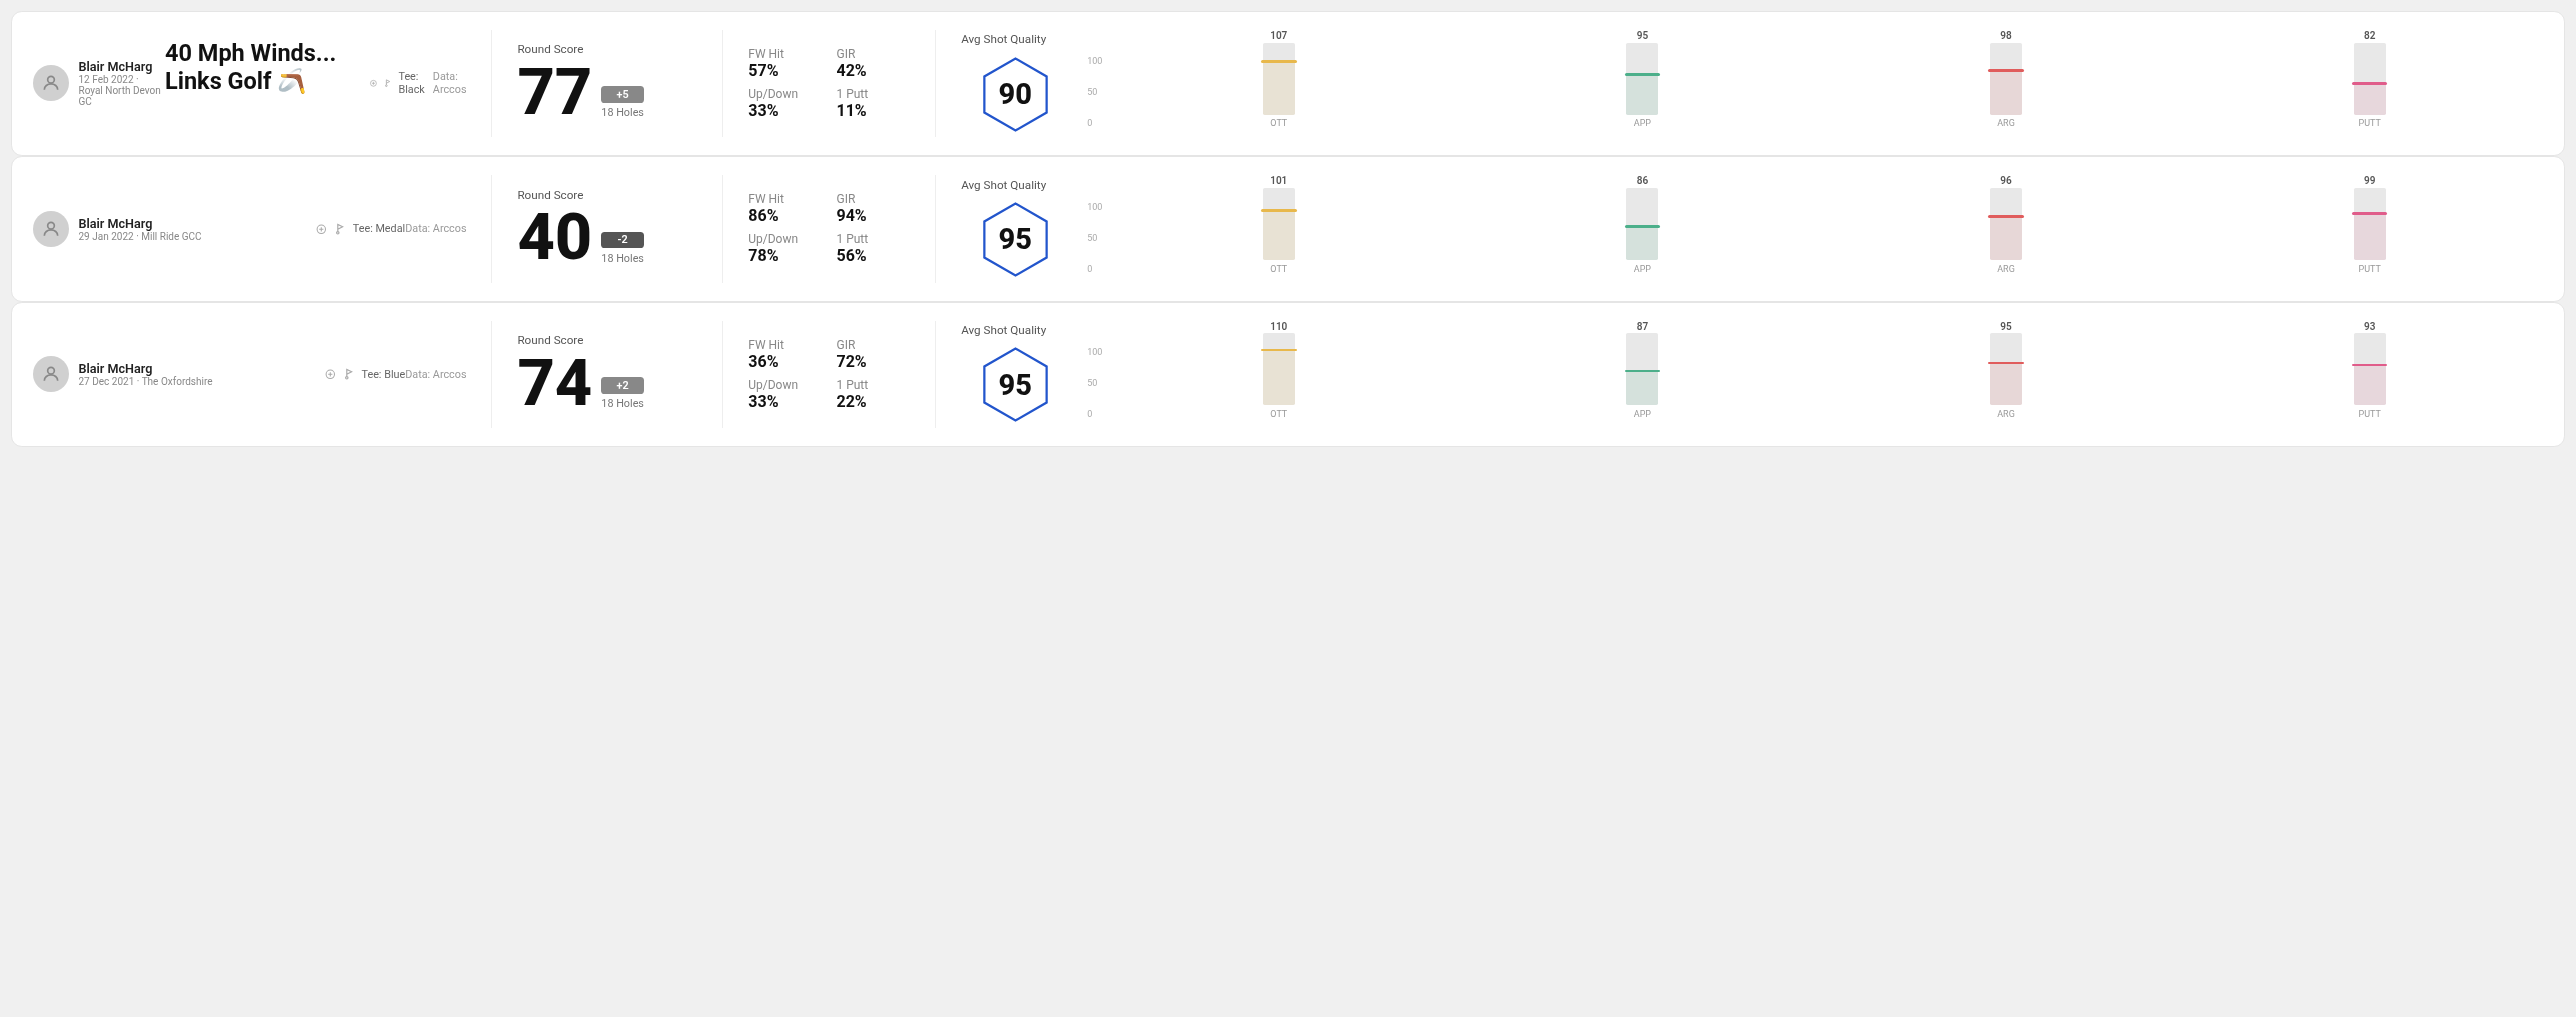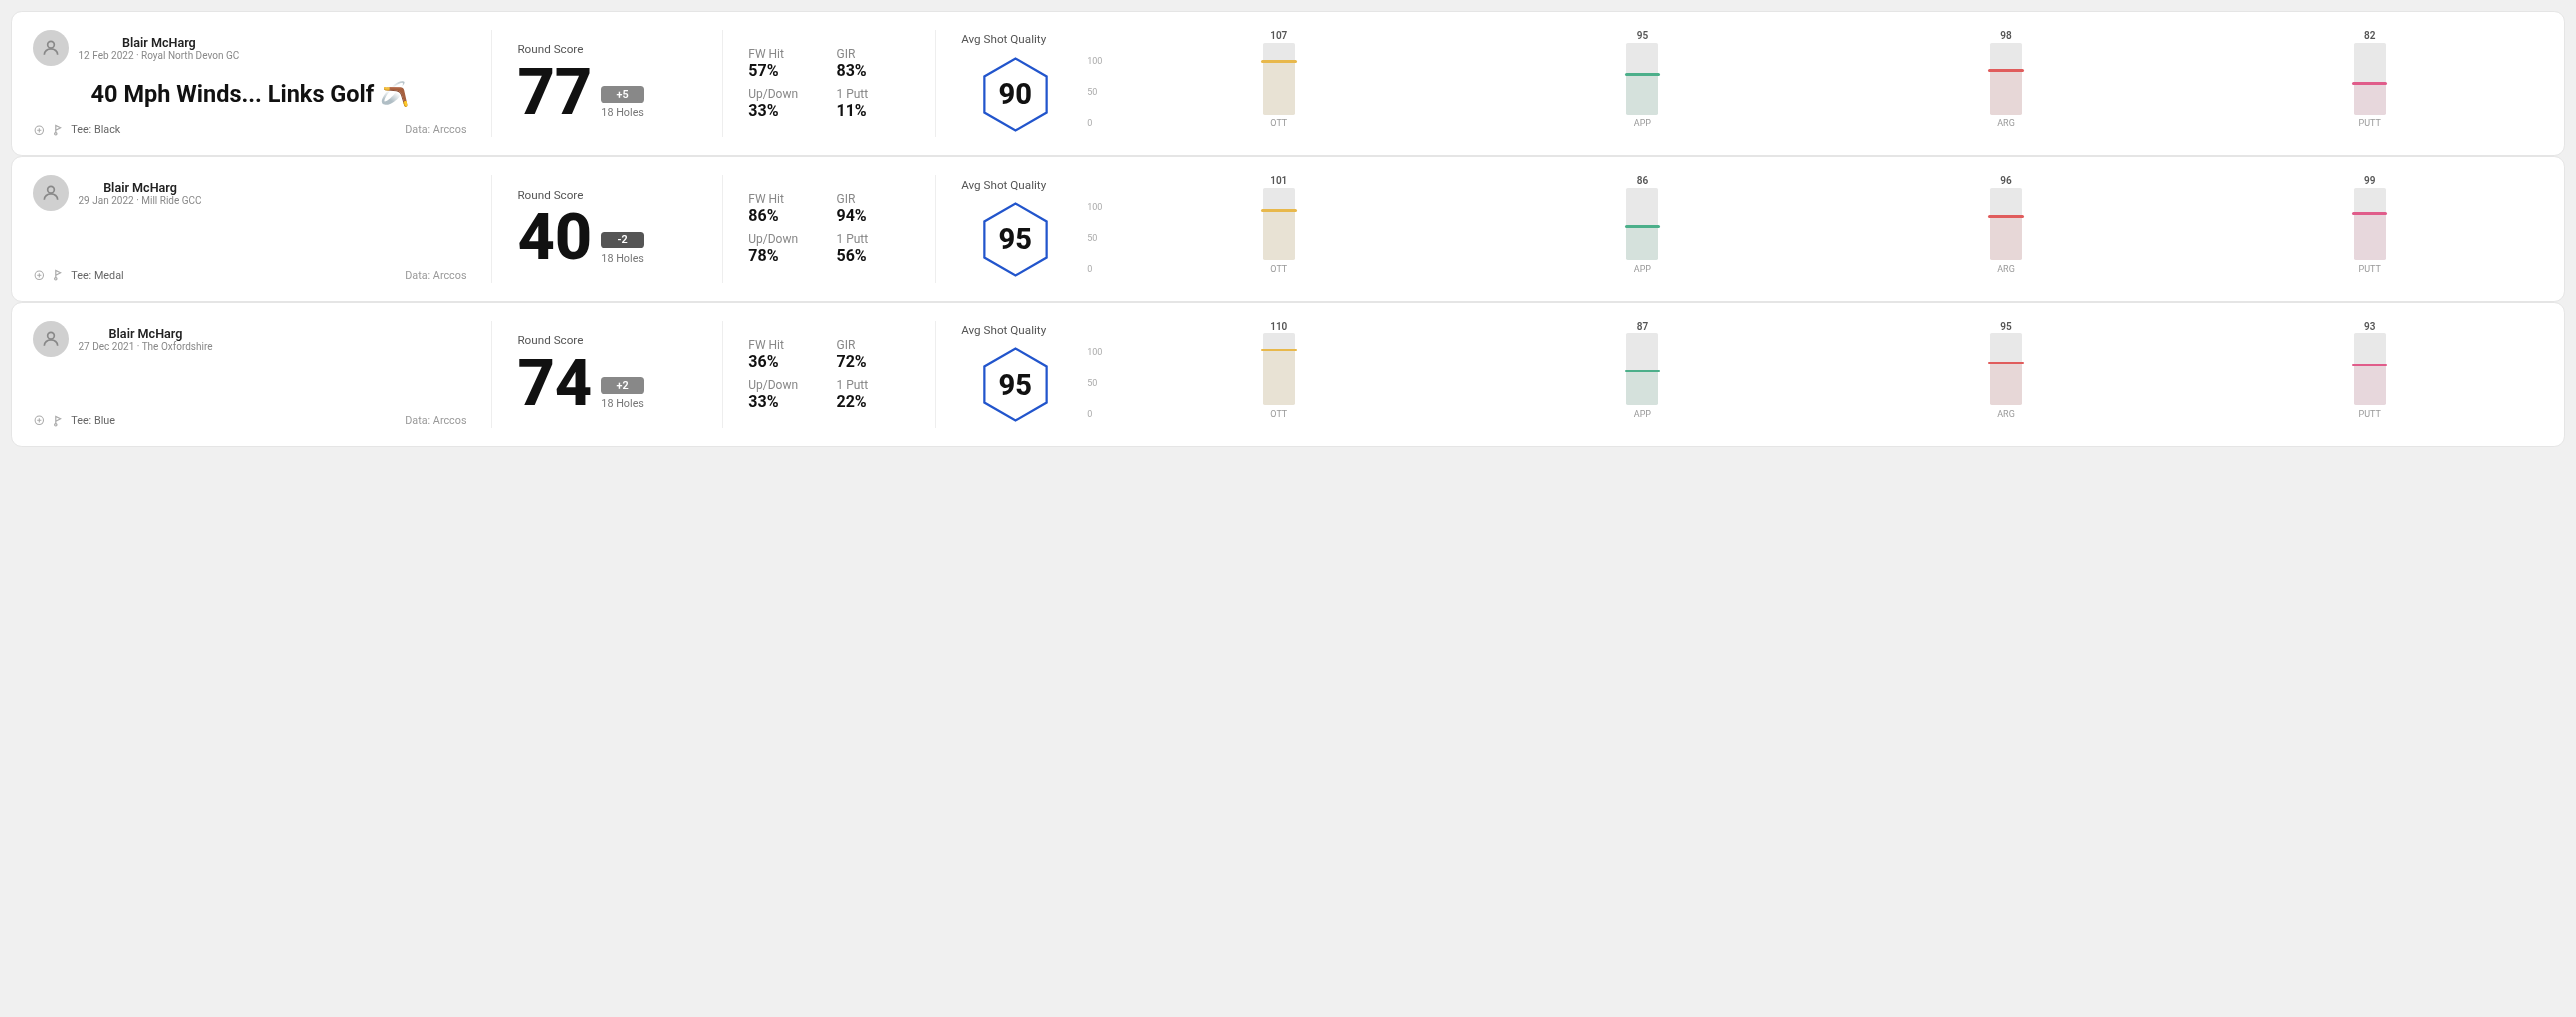--- a/index.html
+++ b/index.html
@@ -16,23 +16,21 @@
       border-radius: 10.8px;
       border: 0.9px solid #e5e5e5;
       padding: 18px 21.7px;
       display: flex;
       align-items: stretch;
       gap: 0;
     }
     .left-section {
       flex: 0 0 433px;
       display: flex;
-      flex-direction: column;
       justify-content: space-between;
-      text-align: center;
     }
     .user-row {
       display: flex;
       align-items: center;
       gap: 9px;
     }
     .avatar {
       width: 36px;
       height: 36px;
       border-radius: 50%;
@@ -309,21 +307,21 @@
       <div class="divider"></div>
 
       <div class="stats-section">
         <div class="stats-grid">
           <div class="stat-item">
             <div class="stat-label">FW Hit</div>
             <div class="stat-value">57%</div>
           </div>
           <div class="stat-item">
             <div class="stat-label">GIR</div>
-            <div class="stat-value">83%</div>
+            <div class="stat-value">42%</div>
           </div>
           <div class="stat-item">
             <div class="stat-label">Up/Down</div>
             <div class="stat-value">33%</div>
           </div>
           <div class="stat-item">
             <div class="stat-label">1 Putt</div>
             <div class="stat-value">11%</div>
           </div>
         </div>

